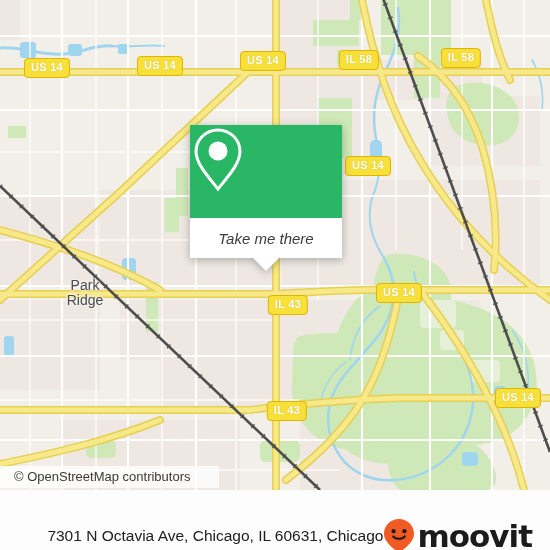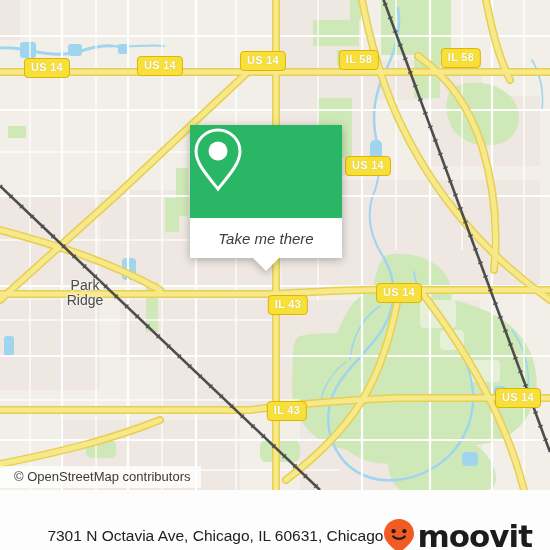--- a/index.html
+++ b/index.html
@@ -64,21 +64,21 @@
     width:0;height:0;
     border-left:13px solid transparent;
     border-right:13px solid transparent;
     border-top:13px solid #ffffff;
   }
 
   
   .attribution{
     position:absolute;left:0;top:466px;
     background:rgba(255,255,255,.78);
-    padding:3px 10px 4px 14px;
+    padding:3px 28px 4px 14px;
     font-size:13px;color:#3a3a3a;line-height:15px;
     white-space:nowrap;
   }
 
   
   .footer{
     position:absolute;left:0;top:490px;width:550px;height:60px;
     background:#fdfdfd;overflow:hidden;
   }
   .footer-inner{

